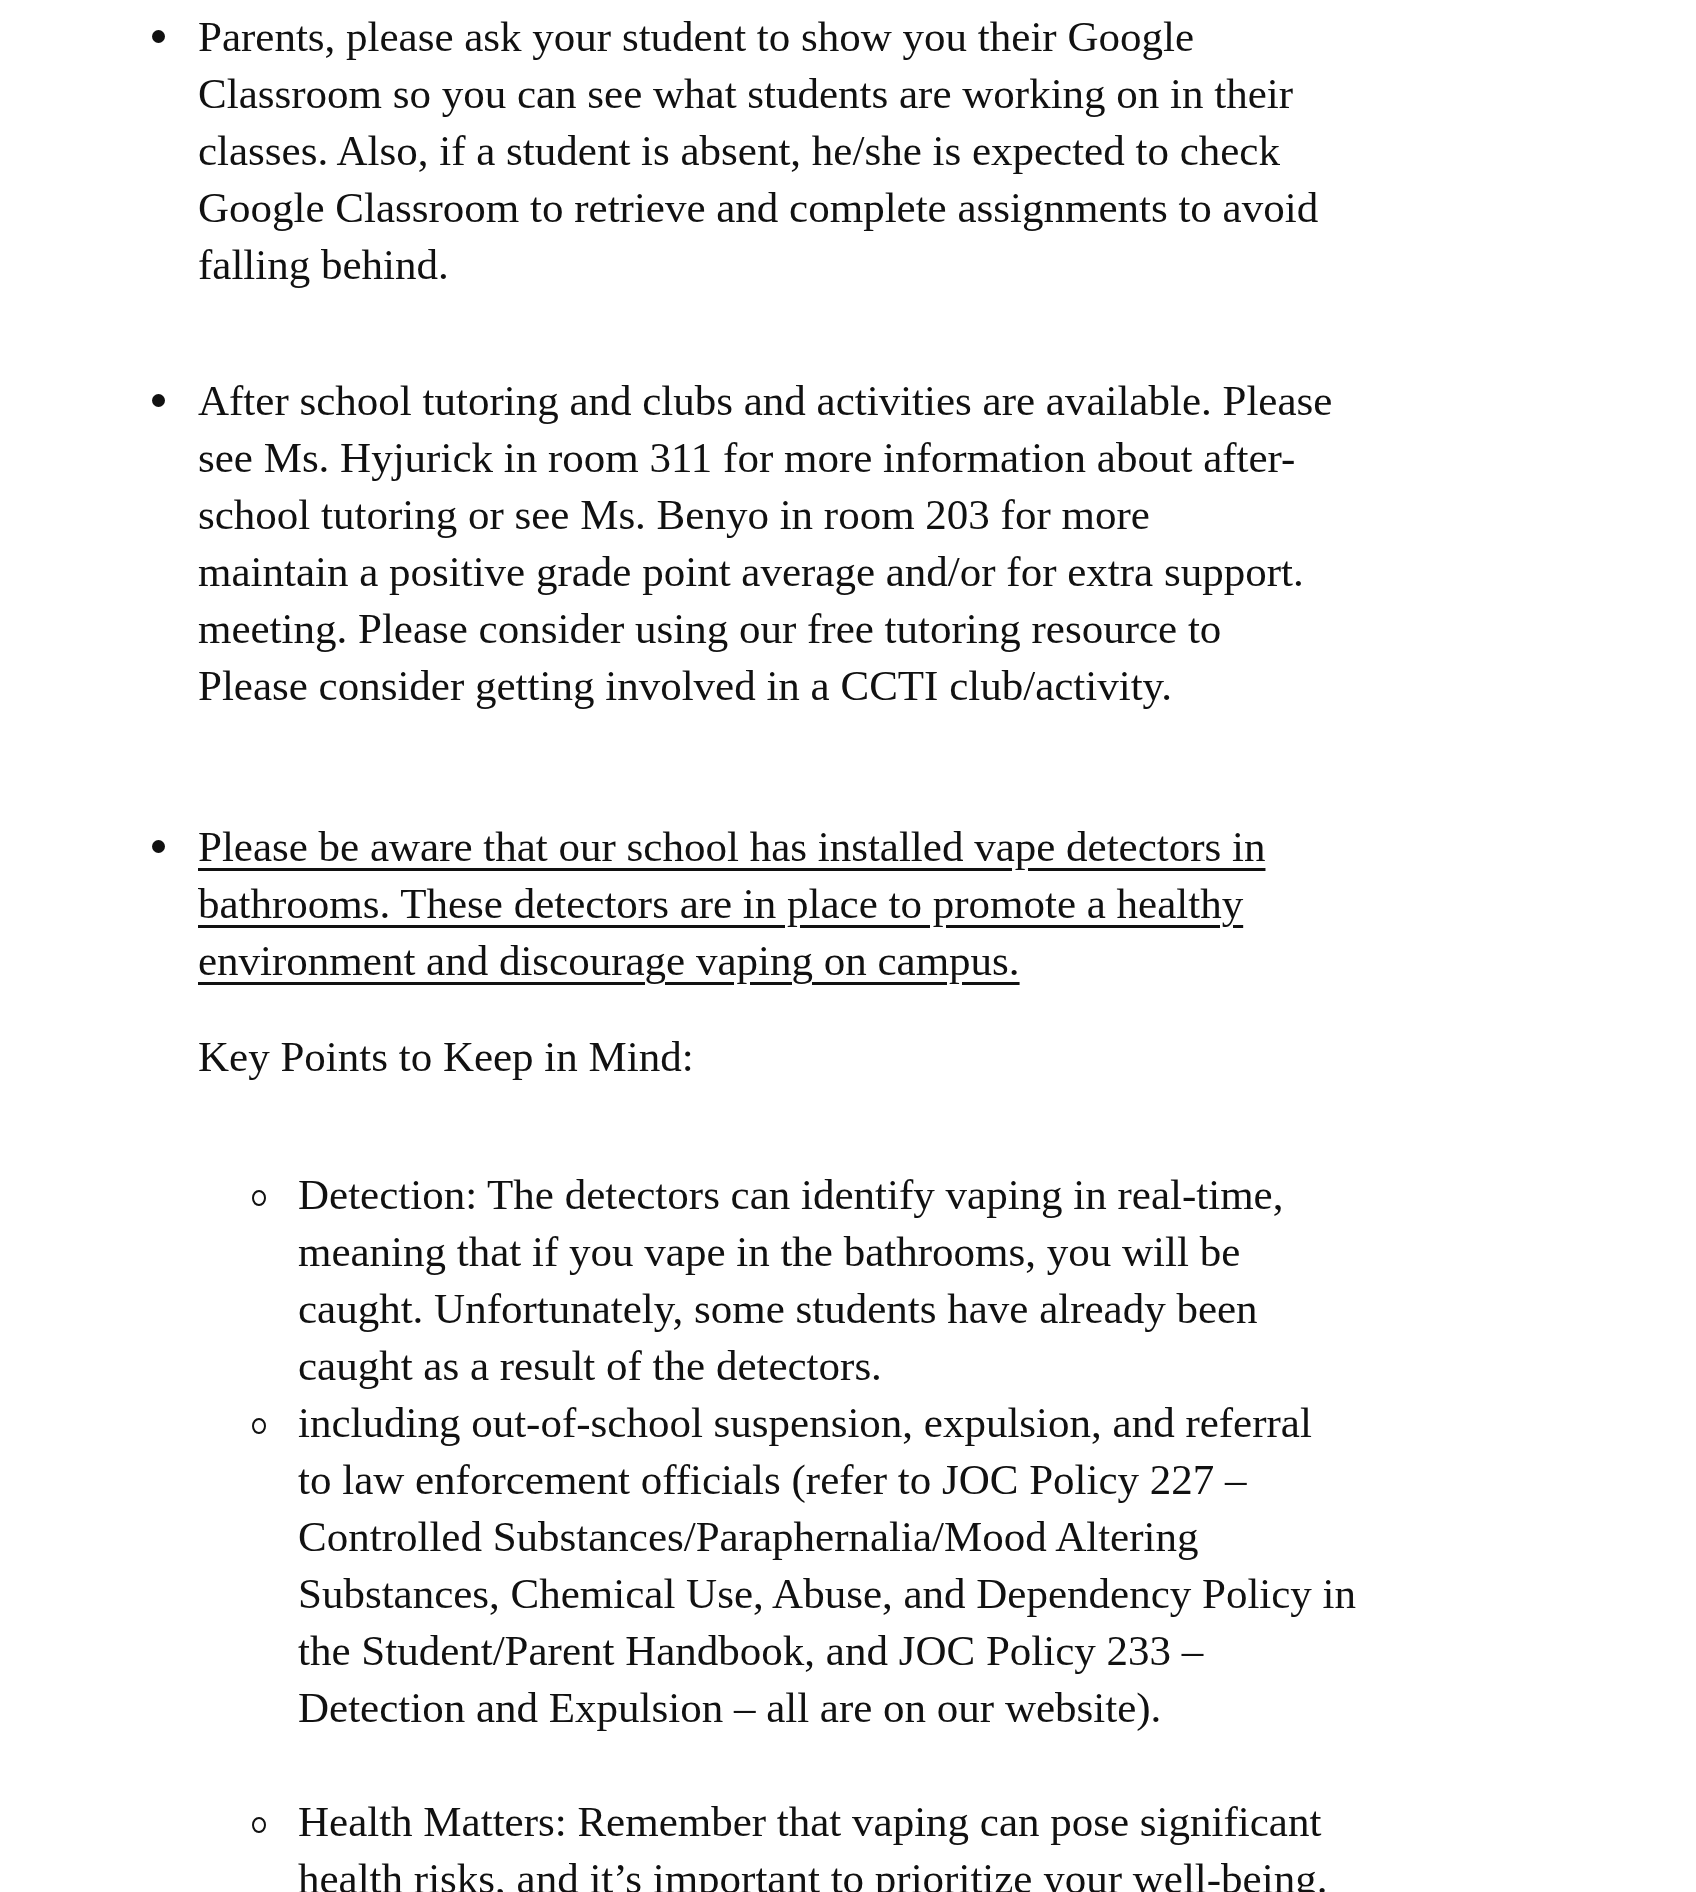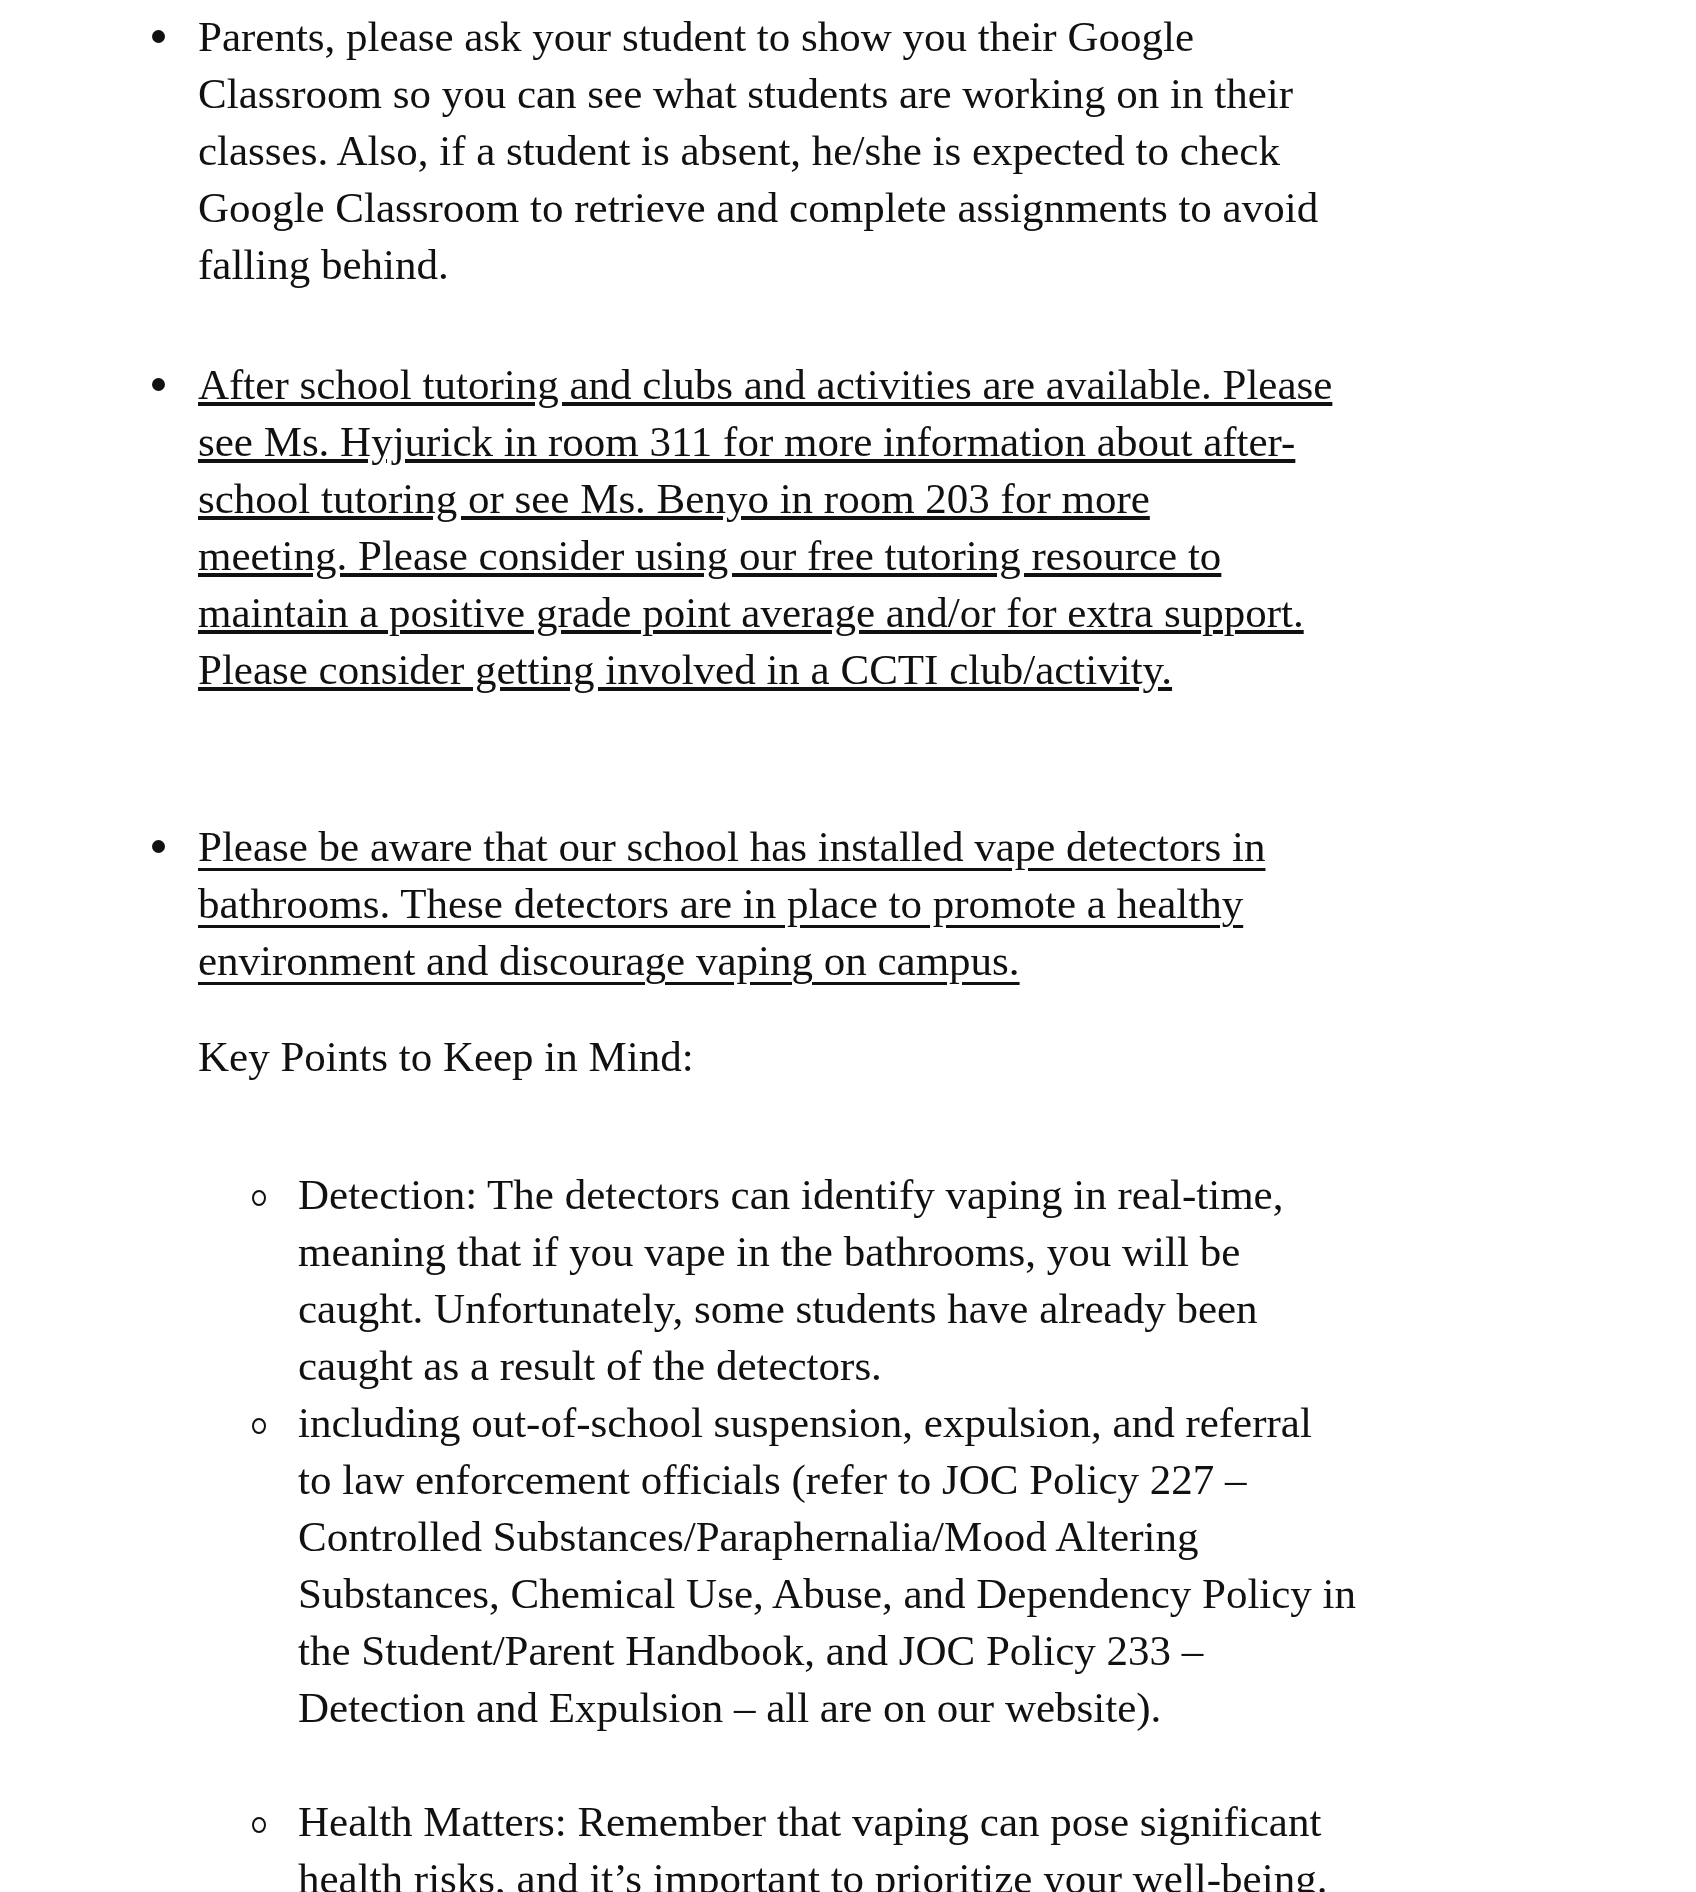--- a/index.html
+++ b/index.html
@@ -20,27 +20,27 @@
 
   <div class="item" style="top:8px;">
     <span class="bullet"></span>
     <span class="line">Parents,  please ask your student to show you their Google</span>
     <span class="line">Classroom so you can see what students are working on in their</span>
     <span class="line">classes. Also, if a student is absent, he/she is expected to check</span>
     <span class="line">Google Classroom to retrieve and complete assignments to avoid</span>
     <span class="line">falling behind.</span>
   </div>
 
-  <div class="item" style="top:356px;text-decoration:underline;">
+  <div class="item" style="top:372px;">
     <span class="bullet"></span>
     <span class="line">After school tutoring and clubs and activities are available. Please</span>
     <span class="line">see Ms. Hyjurick in room 311 for more information about after-</span>
     <span class="line">school tutoring or see Ms. Benyo in room 203 for more</span>
+    <span class="line">maintain a positive grade point average and/or for extra support.</span>
     <span class="line">meeting. Please consider using our free tutoring resource to</span>
-    <span class="line">maintain a positive grade point average and/or for extra support.</span>
     <span class="line">Please consider getting involved in a CCTI club/activity.</span>
   </div>
 
   <div class="item" style="top:818px;">
     <span class="bullet"></span>
     <span class="line"><span class="u">Please be aware that our school has installed vape detectors in</span></span>
     <span class="line"><span class="u">bathrooms. These detectors are in place to promote a healthy</span></span>
     <span class="line"><span class="u">environment and discourage vaping on campus.</span></span>
   </div>
 

